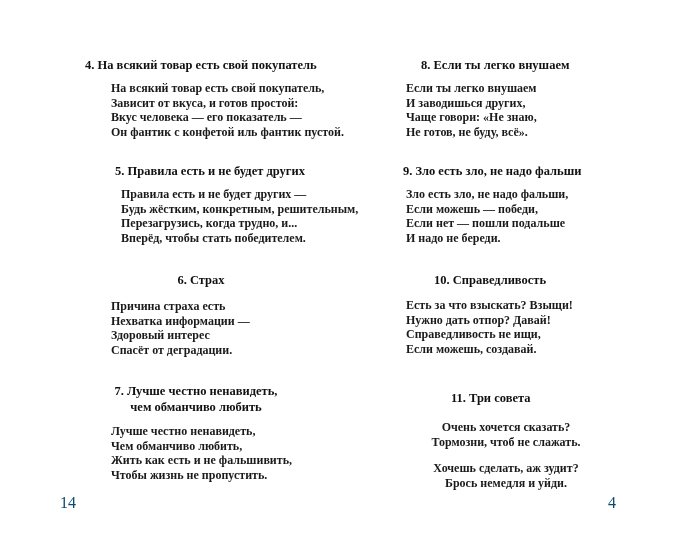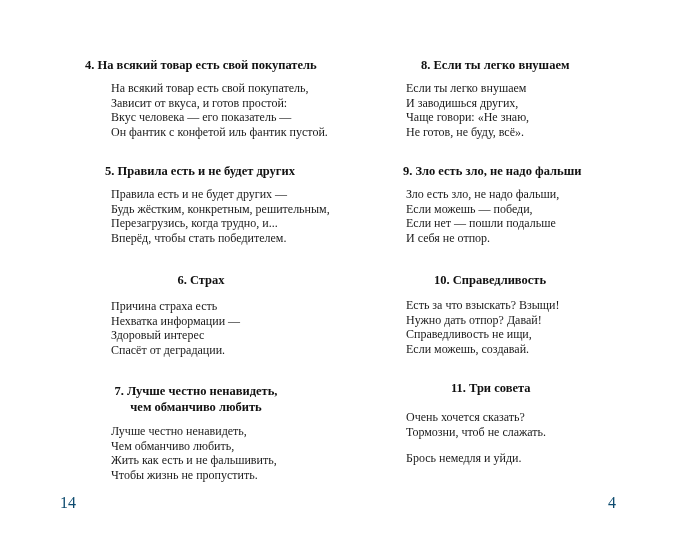--- a/index.html
+++ b/index.html
@@ -8,21 +8,21 @@
       font-family: "DejaVu Serif", "Liberation Serif", serif; color: #1a1a1a;
     }
     .page { position: absolute; top: 0; height: 540px; padding-left: 20px; }
     .page-left { left: 0; width: 336px; }
     .page-right { left: 336px; width: 337px; }
     .poem { position: absolute; }
     .poem h2 {
       margin: 0; font-family: "Liberation Serif", "DejaVu Serif", serif; font-weight: bold;
       font-size: 12.5px; line-height: 16px; color: #111;
     }
-    .poem .lines { margin-top: 10px; }
+    .poem .lines { margin-top: 10px; font-weight: bold; }
     .poem .line {
       font-family: "Liberation Serif", "DejaVu Serif", serif; font-size: 12px; line-height: 14.5px;
       white-space: nowrap; color: #1a1a1a;
     }
     .poem .stanza-gap { height: 12px; }
     .page-num {
       position: absolute; font-family: "Liberation Serif", serif; font-size: 16px; color: #0c4a6e;
     }
   </style>
 </head>
@@ -33,21 +33,21 @@
   <div class="poem" style="left:85px; top:57px;">
     <h2>4. На всякий товар есть свой покупатель</h2>
     <div class="lines" style="margin-left:26px; margin-top:8px;">
       <div class="line">На всякий товар есть свой покупатель,</div>
       <div class="line">Зависит от вкуса, и готов простой:</div>
       <div class="line">Вкус человека — его показатель —</div>
       <div class="line">Он фантик с конфетой иль фантик пустой.</div>
     </div>
   </div>
 
-  <div class="poem" style="left:105px; top:163px;">
+  <div class="poem" style="left:115px; top:163px;">
     <h2>5. Правила есть и не будет других</h2>
     <div class="lines" style="margin-left:6px; margin-top:8px;">
       <div class="line">Правила есть и не будет других —</div>
       <div class="line">Будь жёстким, конкретным, решительным,</div>
       <div class="line">Перезагрузись, когда трудно, и...</div>
       <div class="line">Вперёд, чтобы стать победителем.</div>
     </div>
   </div>
 
   <div class="poem" style="left:111px; top:272px; width:160px;">
@@ -85,38 +85,39 @@
       <div class="line">Не готов, не буду, всё».</div>
     </div>
   </div>
 
   <div class="poem" style="left:67px; top:163px;">
     <h2>9. Зло есть зло, не надо фальши</h2>
     <div class="lines" style="margin-left:3px; margin-top:8px;">
       <div class="line">Зло есть зло, не надо фальши,</div>
       <div class="line">Если можешь — победи,</div>
       <div class="line">Если нет — пошли подальше</div>
-      <div class="line">И себя не отпор.</div>
+      <div class="line">И надо не береди.</div>
     </div>
   </div>
 
   <div class="poem" style="left:70px; top:272px; width:200px;">
     <h2 style="margin-left:28px;">10. Справедливость</h2>
     <div class="lines" style="margin-top:10px;">
       <div class="line">Есть за что взыскать? Взыщи!</div>
       <div class="line">Нужно дать отпор? Давай!</div>
       <div class="line">Справедливость не ищи,</div>
       <div class="line">Если можешь, создавай.</div>
     </div>
   </div>
 
-  <div class="poem" style="left:70px; top:380px; width:200px;">
+  <div class="poem" style="left:70px; top:390px; width:200px;">
     <h2 style="margin-left:45px;">11. Три совета</h2>
-    <div class="lines" style="margin-top:14px;">
+    <div class="lines" style="margin-top:14px;text-align:center;">
       <div class="line">Очень хочется сказать?</div>
       <div class="line">Тормозни, чтоб не слажать.</div>
       <div class="stanza-gap"></div>
+      <div class="line">Хочешь сделать, аж зудит?</div>
       <div class="line">Брось немедля и уйди.</div>
     </div>
   </div>
 
   <div class="page-num" style="left:272px; top:494px;">4</div>
 </div>
 
 </body></html>

